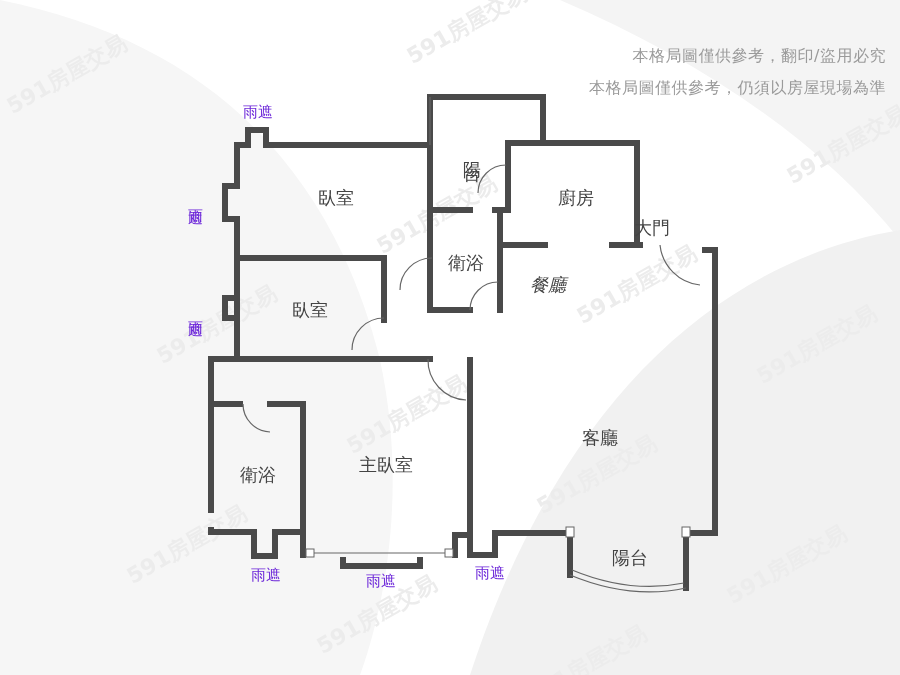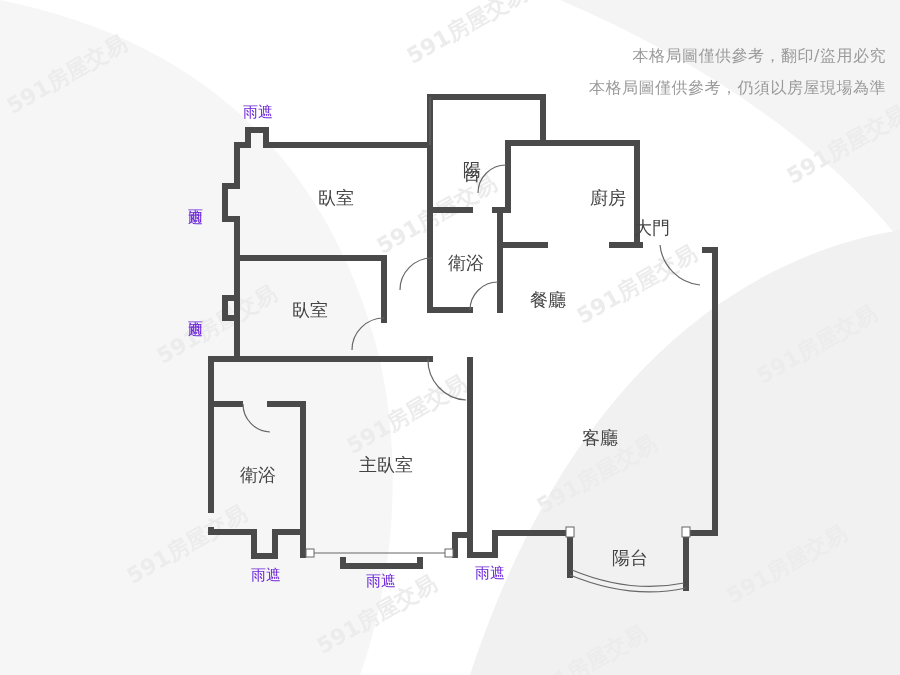--- a/index.html
+++ b/index.html
@@ -103,23 +103,23 @@
     <rect x="306" y="549" width="8" height="8"></rect>
     <rect x="445" y="549" width="8" height="8"></rect>
     <rect x="566" y="527" width="8" height="10"></rect>
     <rect x="682" y="527" width="8" height="10"></rect>
   </g>
 </svg>
 
 <div class="room" style="left:336px;top:198px;">臥室</div>
 <div class="room" style="left:310px;top:310px;">臥室</div>
 <div class="room v" style="left:472px;top:150px;">陽台</div>
-<div class="room" style="left:576px;top:198px;margin-left:32px;">廚房</div>
+<div class="room" style="left:576px;top:198px;">廚房</div>
 <div class="room" style="left:466px;top:263px;">衛浴</div>
-<div class="room" style="left:548px;top:300px;">餐廳</div>
+<div class="room" style="left:548px;top:285px;font-style:italic;">餐廳</div>
 <div class="room" style="left:652px;top:228px;">大門</div>
 <div class="room" style="left:600px;top:438px;">客廳</div>
 <div class="room" style="left:386px;top:465px;">主臥室</div>
 <div class="room" style="left:258px;top:475px;">衛浴</div>
 <div class="room" style="left:630px;top:558px;">陽台</div>
 
 <div class="canopy" style="left:258px;top:112px;">雨遮</div>
 <div class="canopy v" style="left:195px;top:197px;">雨遮</div>
 <div class="canopy v" style="left:195px;top:309px;">雨遮</div>
 <div class="canopy" style="left:266px;top:575px;">雨遮</div>

